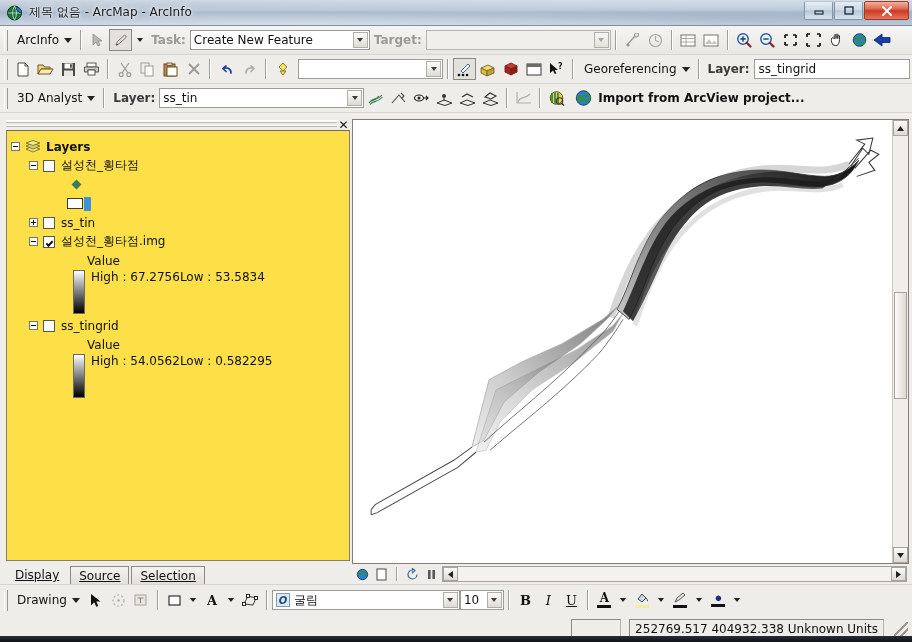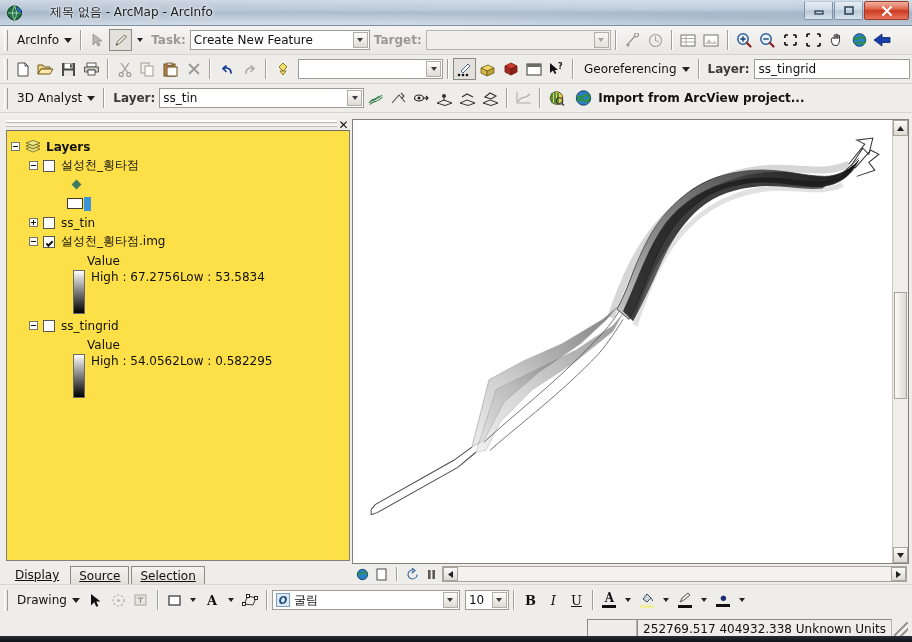--- a/index.html
+++ b/index.html
@@ -18,21 +18,20 @@
   }
 
   
   .titlebar {
     position: relative;
     height: 26px;
     background: linear-gradient(180deg,#cfd8e2 0%, #b6c4d4 38%, #9fb1c5 50%, #b9c8d8 100%);
     border-bottom: 1px solid #7e8da0;
     display: flex; align-items: center;
     overflow: hidden;
-    gap: 21px;
   }
   .titlebar:before{
     content:""; position:absolute; left:0; top:0; right:0; bottom:0;
     background:
       radial-gradient(ellipse at 30% 130%, rgba(255,255,255,.55), rgba(255,255,255,0) 60%),
       radial-gradient(ellipse at 75% -30%, rgba(210,225,240,.8), rgba(255,255,255,0) 55%);
     pointer-events:none;
   }
   .title-icon {
     width: 18px; height: 18px; margin: 0 5px 0 6px;
@@ -249,21 +248,21 @@
   
   .bottom {
     position: absolute; left: 0; right: 0; bottom: 0; height: 58px;
   }
   .drawbar {
     height: 31px; display: flex; align-items: center;
     background: #eeedea; border-top: 1px solid #d8d5cf; padding-left: 2px;
   }
   .statusbar {
     height: 27px; display: flex; align-items: center; justify-content: flex-end;
-    background: #eeedea; padding-right: 4px; gap: 0;
+    background: #eeedea; padding-right: 4px; gap: 8px;
   }
   .status-cell {
     height: 19px; border: 1px solid #b7b4ae; border-top-color:#8d8a84; border-left-color:#8d8a84;
     display:flex;align-items:center;padding:0 5px;font-size:12px;color:#111;
     background:#eeedea; font-family:"DejaVu Sans",sans-serif; white-space:nowrap;
   }
   .status-gap { width: 50px; height:19px; border:1px solid #b7b4ae; border-top-color:#8d8a84; border-left-color:#8d8a84;}
   .resize-grip {
     width: 14px; height: 14px; margin-left: 2px; position: relative;
   }
@@ -900,21 +899,21 @@
       <div class="sep"></div>
       <div class="combo" style="width:188px">
         <span class="fontbox">
           <span class="o-badge">O</span>
           <span>굴림</span>
         </span>
         <span class="arrowbox">
             <i class="caret sm"></i>
           </span>
       </div>
-      <div class="combo" style="width:44px;margin-left:5px">
+      <div class="combo" style="width:44px;">
         <span>10</span>
         <span class="arrowbox">
             <i class="caret sm"></i>
           </span>
       </div>
       <div class="sep"></div>
       <div class="tb-btn">
         <span style="font-family:'DejaVu Serif',serif;font-weight:bold;font-size:13px;color:#111">B</span>
       </div>
       <div class="tb-btn">

